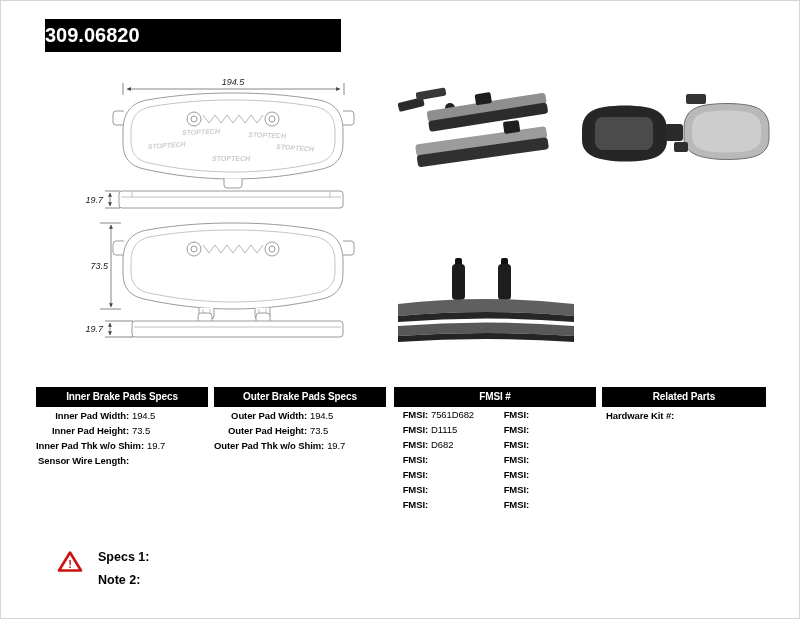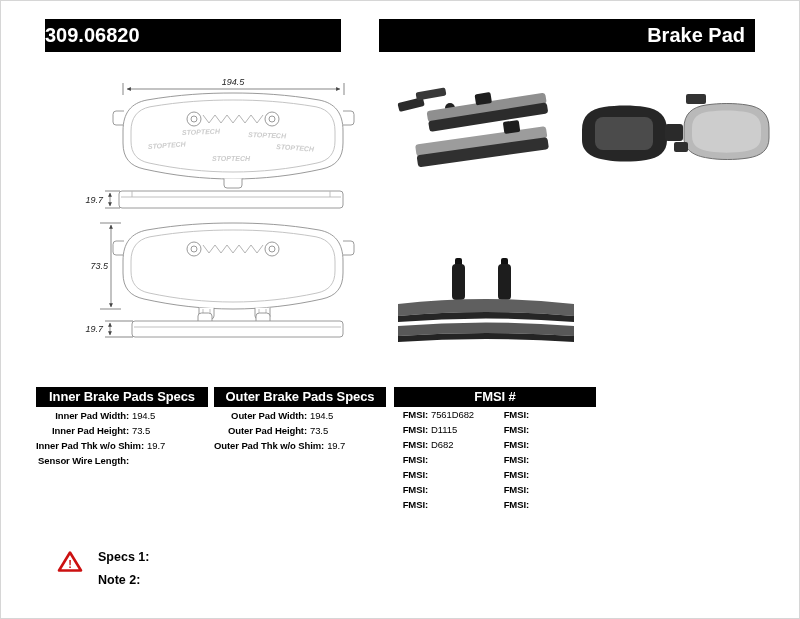--- a/index.html
+++ b/index.html
@@ -10,21 +10,21 @@
   .hdr-left{width:296px;padding-left:0}
   .hdr-right{width:366px;justify-content:flex-end;padding-right:10px}
   .drawings-svg{position:absolute;left:35px;top:72px}
   .photos-svg{position:absolute;left:385px;top:85px}
   .tables{position:absolute;left:35px;top:386px;width:730px;height:155px;font-size:9.5px;letter-spacing:-0.1px}
   .col{position:absolute;top:0}
   .col-inner{left:0;width:172px}
   .col-outer{left:178px;width:172px}
   .col-fmsi{left:358px;width:202px}
   .col-related{left:566px;width:164px}
-  .thead{height:20px;background:#000;color:#fff;font-weight:700;font-size:13px;text-align:center;line-height:20px}
+  .thead{height:20px;background:#000;color:#fff;font-weight:700;font-size:10px;text-align:center;line-height:20px}
   .trows{padding-top:1px}
   .spec-row{display:flex;justify-content:flex-end;height:15px;line-height:15px;padding-right:36px}
   .sr-lbl{font-weight:700;white-space:nowrap}
   .sr-val{width:40px;padding-left:3px;white-space:nowrap}
   .fmsi-cols{display:flex;}
   .fmsi-sub{width:101px}
   .fmsi-row{display:flex;height:15px;line-height:15px}
   .fm-lbl{width:34px;text-align:right;font-weight:700;white-space:nowrap}
   .fm-val{flex:1;padding-left:3px;white-space:nowrap}
   .rel-row{display:flex;height:15px;line-height:15px;padding-left:4px}
@@ -36,23 +36,20 @@
 </style>
 </head>
 <body>
 
 <div class="sheet">
 
   <div class="hdr">
     <div class="hdr-left">
       <span>309.06820</span>
     </div>
-    <div class="hdr-right">
-      <span>Brake Pad</span>
-    </div>
   </div>
 
   <svg class="drawings-svg" width="335" height="305" viewBox="0 0 335 305">
     <defs>
       <marker id="aL" markerWidth="7" markerHeight="6" refX="1" refY="3" orient="auto">
           <path d="M6.5,0.2 L0.8,3 L6.5,5.8 Z" fill="#444"></path>
         </marker>
       <marker id="aR" markerWidth="7" markerHeight="6" refX="6" refY="3" orient="auto">
           <path d="M0.5,0.2 L6.2,3 L0.5,5.8 Z" fill="#444"></path>
         </marker>
@@ -274,20 +271,29 @@
             <span class="fm-val"></span>
           </div>
           <div class="fmsi-row">
             <span class="fm-lbl">FMSI:</span>
             <span class="fm-val"></span>
           </div>
         </div>
       </div>
     </div>
 
+    <div class="col col-related">
+      <div class="thead">Related Parts</div>
+      <div class="trows">
+        <div class="rel-row">
+          <span class="rl-lbl">Hardware Kit #:</span>
+          <span class="rl-val"></span>
+        </div>
+      </div>
+    </div>
 
   </div>
 
   <div class="notes">
     <svg width="26" height="23" viewBox="0 0 26 23">
       <path d="M13,2.5 L24,20.5 L2,20.5 Z" fill="#fff" stroke="#cc1111" stroke-width="2.6" stroke-linejoin="round"></path>
       <text x="13" y="18" text-anchor="middle" font-size="11" font-weight="bold" fill="#cc1111">!</text>
     </svg>
     <div class="note-lines">
       <div>Specs 1:</div>

